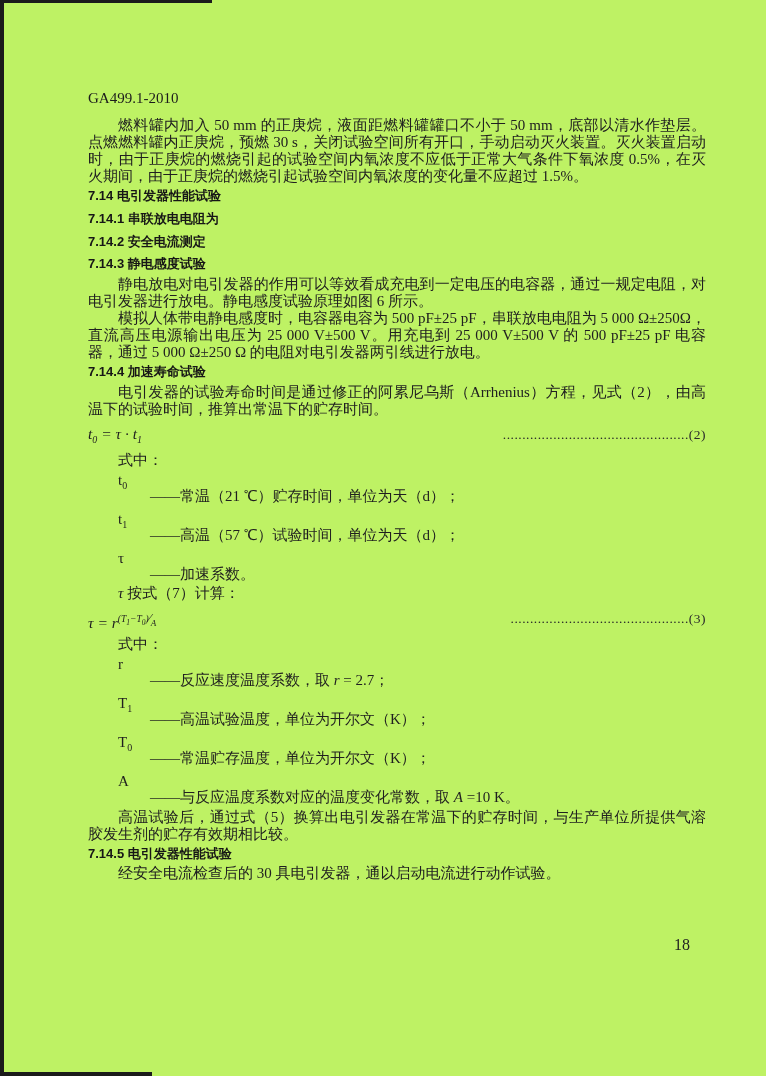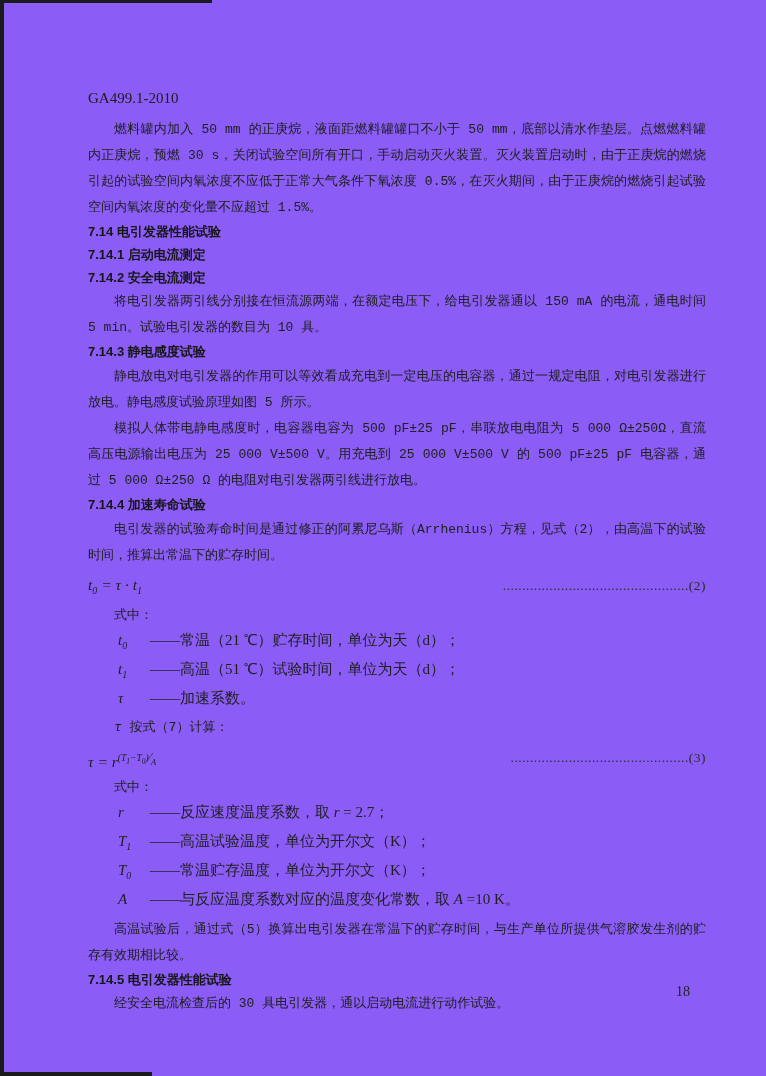--- a/index.html
+++ b/index.html
@@ -1,20 +1,20 @@
 <!DOCTYPE html>
 <html><head>
 <meta charset="utf-8">
 <style>
   * { margin:0; padding:0; box-sizing:border-box; }
   html,body { background:#ffffff; }
   .page {
     position:relative;
     width:766px; height:1076px;
-    background:#8b5cf6;
+    background:#bef264;
     overflow:hidden;
     color:#1f1f1f;
   }
   .edge { position:absolute; background:#1b1b1b; }
   .edge-left   { left:0; top:0; width:4px; height:1076px; }
   .edge-top    { left:0; top:0; width:212px; height:3px; }
   .edge-bottom { left:0; bottom:0; width:152px; height:4px; }
 
   .content {
     position:absolute;
@@ -22,23 +22,23 @@
     width:618px;
   }
   .doc-code {
     font-family:"Liberation Serif", serif;
     font-size:15px;
     line-height:20px;
     margin-bottom:9px;
     color:#1c1c1c;
   }
   .body {
-    font-family:Liberation Mono, monospace;
-    font-size:13px;
-    line-height:26px;
+    font-family:Liberation Serif, serif;
+    font-size:15px;
+    line-height:17px;
     text-align:justify;
     color:#202020;
   }
   .indent { text-indent:2em; }
   .heading {
     font-family:"Liberation Sans", sans-serif;
     font-weight:bold;
     font-size:13px;
     line-height:22.8px;
     color:#161616;
@@ -72,76 +72,74 @@
 
   .def-row {
     display:flex;
     margin-left:2em;
     font-family:"Liberation Serif", serif;
     font-size:15px;
     line-height:22.8px;
   }
   .def-sym {
     min-width:32px;
-    font-style:italic;
     flex:0 0 auto;
   }
   .def-sym sub { font-size:10px; }
-  .def-desc { flex:1; }
+  .def-desc { flex:1;margin-top:16px; }
   .def-desc i { font-style:italic; }
 
   .page-number {
     position:absolute;
-    top:984px; right:76px;
+    top:936px; right:76px;
     font-family:"Liberation Serif", serif;
-    font-size:14px;
+    font-size:16px;
     color:#222;
     text-align:center;
   }
 </style>
 </head>
 <body>
 
 <div class="page">
   <div class="edge edge-left"></div>
   <div class="edge edge-top"></div>
   <div class="edge edge-bottom"></div>
 
   <div class="content">
     <div class="doc-code">GA499.1-2010</div>
 
     <p class="body indent">燃料罐内加入 50 mm 的正庚烷，液面距燃料罐罐口不小于 50 mm，底部以清水作垫层。点燃燃料罐内正庚烷，预燃 30 s，关闭试验空间所有开口，手动启动灭火装置。灭火装置启动时，由于正庚烷的燃烧引起的试验空间内氧浓度不应低于正常大气条件下氧浓度 0.5%，在灭火期间，由于正庚烷的燃烧引起试验空间内氧浓度的变化量不应超过 1.5%。</p>
 
     <div class="heading">7.14 电引发器性能试验</div>
-    <div class="heading">7.14.1 启动电流测定</div>
+    <div class="heading">7.14.1 串联放电电阻为</div>
 
     <div class="heading">7.14.2 安全电流测定</div>
-    <p class="body indent">将电引发器两引线分别接在恒流源两端，在额定电压下，给电引发器通以 150 mA 的电流，通电时间 5 min。试验电引发器的数目为 10 具。</p>
 
     <div class="heading">7.14.3 静电感度试验</div>
-    <p class="body indent">静电放电对电引发器的作用可以等效看成充电到一定电压的电容器，通过一规定电阻，对电引发器进行放电。静电感度试验原理如图 5 所示。</p>
+    <p class="body indent">静电放电对电引发器的作用可以等效看成充电到一定电压的电容器，通过一规定电阻，对电引发器进行放电。静电感度试验原理如图 6 所示。</p>
     <p class="body indent">模拟人体带电静电感度时，电容器电容为 500 pF±25 pF，串联放电电阻为 5 000 Ω±250Ω，直流高压电源输出电压为 25 000 V±500 V。用充电到 25 000 V±500 V 的 500 pF±25 pF 电容器，通过 5 000 Ω±250 Ω 的电阻对电引发器两引线进行放电。</p>
 
     <div class="heading">7.14.4 加速寿命试验</div>
     <p class="body indent">电引发器的试验寿命时间是通过修正的阿累尼乌斯（Arrhenius）方程，见式（2），由高温下的试验时间，推算出常温下的贮存时间。</p>
 
     <div class="equation">
       <span class="eq-formula"><span>t</span><sub>0</sub><span> = </span><span>τ</span><span> · </span><span>t</span><sub>1</sub></span>
       <span class="eq-tail"><span>................................................</span><span>(2)</span></span>
     </div>
 
     <p class="body lead2">式中：</p>
 
     <div class="def-row">
       <span class="def-sym"><span>t</span><sub>0</sub></span>
       <span class="def-desc">——常温（21 ℃）贮存时间，单位为天（d）；</span>
     </div>
     <div class="def-row">
       <span class="def-sym"><span>t</span><sub>1</sub></span>
-      <span class="def-desc">——高温（51 ℃）试验时间，单位为天（d）；</span>
+      <span class="def-desc">——高温（57 ℃）试验时间，单位为天（d）；</span>
     </div>
     <div class="def-row">
       <span class="def-sym"><span>τ</span><sub></sub></span>
       <span class="def-desc">——加速系数。</span>
     </div>
 
     <p class="body lead2"><i>τ</i><span> 按式（7）计算：</span></p>
 
     <div class="equation">
       <span class="eq-formula"><span>τ</span><span> = </span><span>r</span><span class="eq-sup"><span>(T</span><sub>1</sub><span>−T</span><sub>0</sub><span>)</span><span class="exp-slash">⁄</span><span class="exp-a">A</span></span></span>

